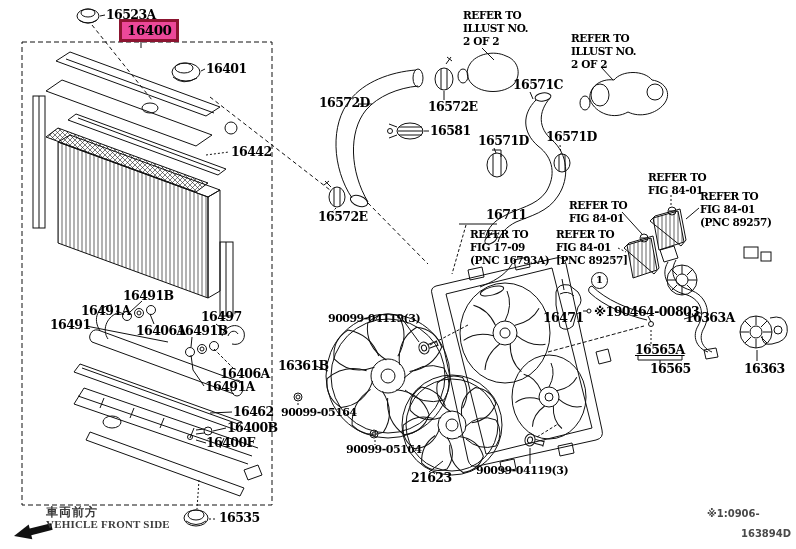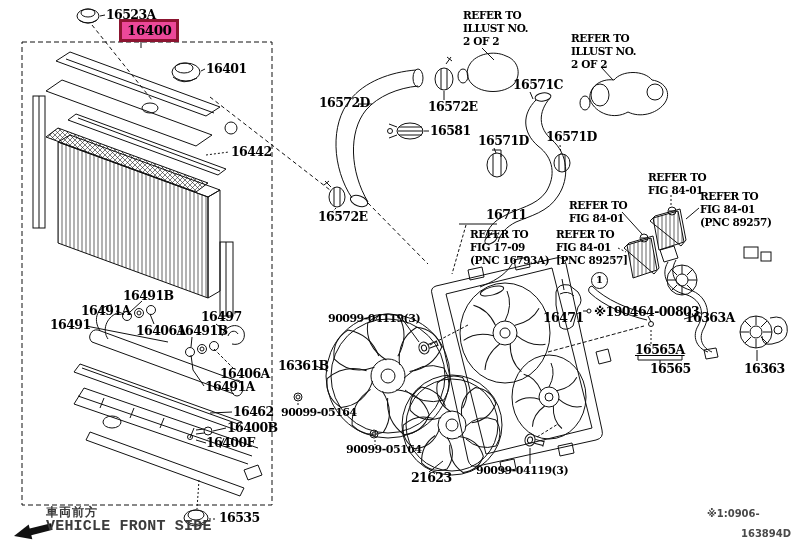--- a/index.html
+++ b/index.html
@@ -8,21 +8,21 @@
   #art{position:absolute;left:0;top:0;}
   #labels{position:absolute;left:0;top:0;width:796px;height:549px;}
   .lbl{position:absolute;white-space:pre-line;color:#000;font-weight:bold;z-index:3;
        font-family:"DejaVu Serif","DejaVu Sans","Liberation Serif",serif;}
   .lbl.part{font-size:12.5px;letter-spacing:-0.6px;line-height:1;}
   .lbl.bolt{font-size:11px;letter-spacing:-0.5px;line-height:1;}
   .lbl.note{font-size:10.5px;letter-spacing:-0.4px;line-height:1.25;}
   .lbl.circled{font-size:10px;width:15px;height:15px;border:1.3px solid #111;border-radius:50%;
        text-align:center;line-height:14px;letter-spacing:0;}
   .lbl.footer_jp{font-size:12px;color:#3c3c3c;font-family:Liberation Mono, monospace;letter-spacing:1px;}
-  .lbl.footer_en{font-size:15px;color:#3c3c3c;font-family:Liberation Mono, monospace;letter-spacing:0.2px;}
+  .lbl.footer_en{font-size:11px;color:#3c3c3c;font-family:Liberation Serif, serif;letter-spacing:0.2px;}
   .lbl.footnote,.lbl.doccode{font-size:10px;color:#4a4a4a;font-weight:bold;
        font-family:"DejaVu Sans","Liberation Sans",sans-serif;}
   #hlbox{position:absolute;left:119px;top:19px;border:3px solid #8b1430;background:#ec4899;
        padding:0px 5px 1px 5px;font-size:13.5px;font-weight:bold;letter-spacing:-0.5px;z-index:4;
        font-family:"DejaVu Serif","Liberation Serif",serif;}
 </style>
 </head>
 <body>
 
 <div id="canvas">

